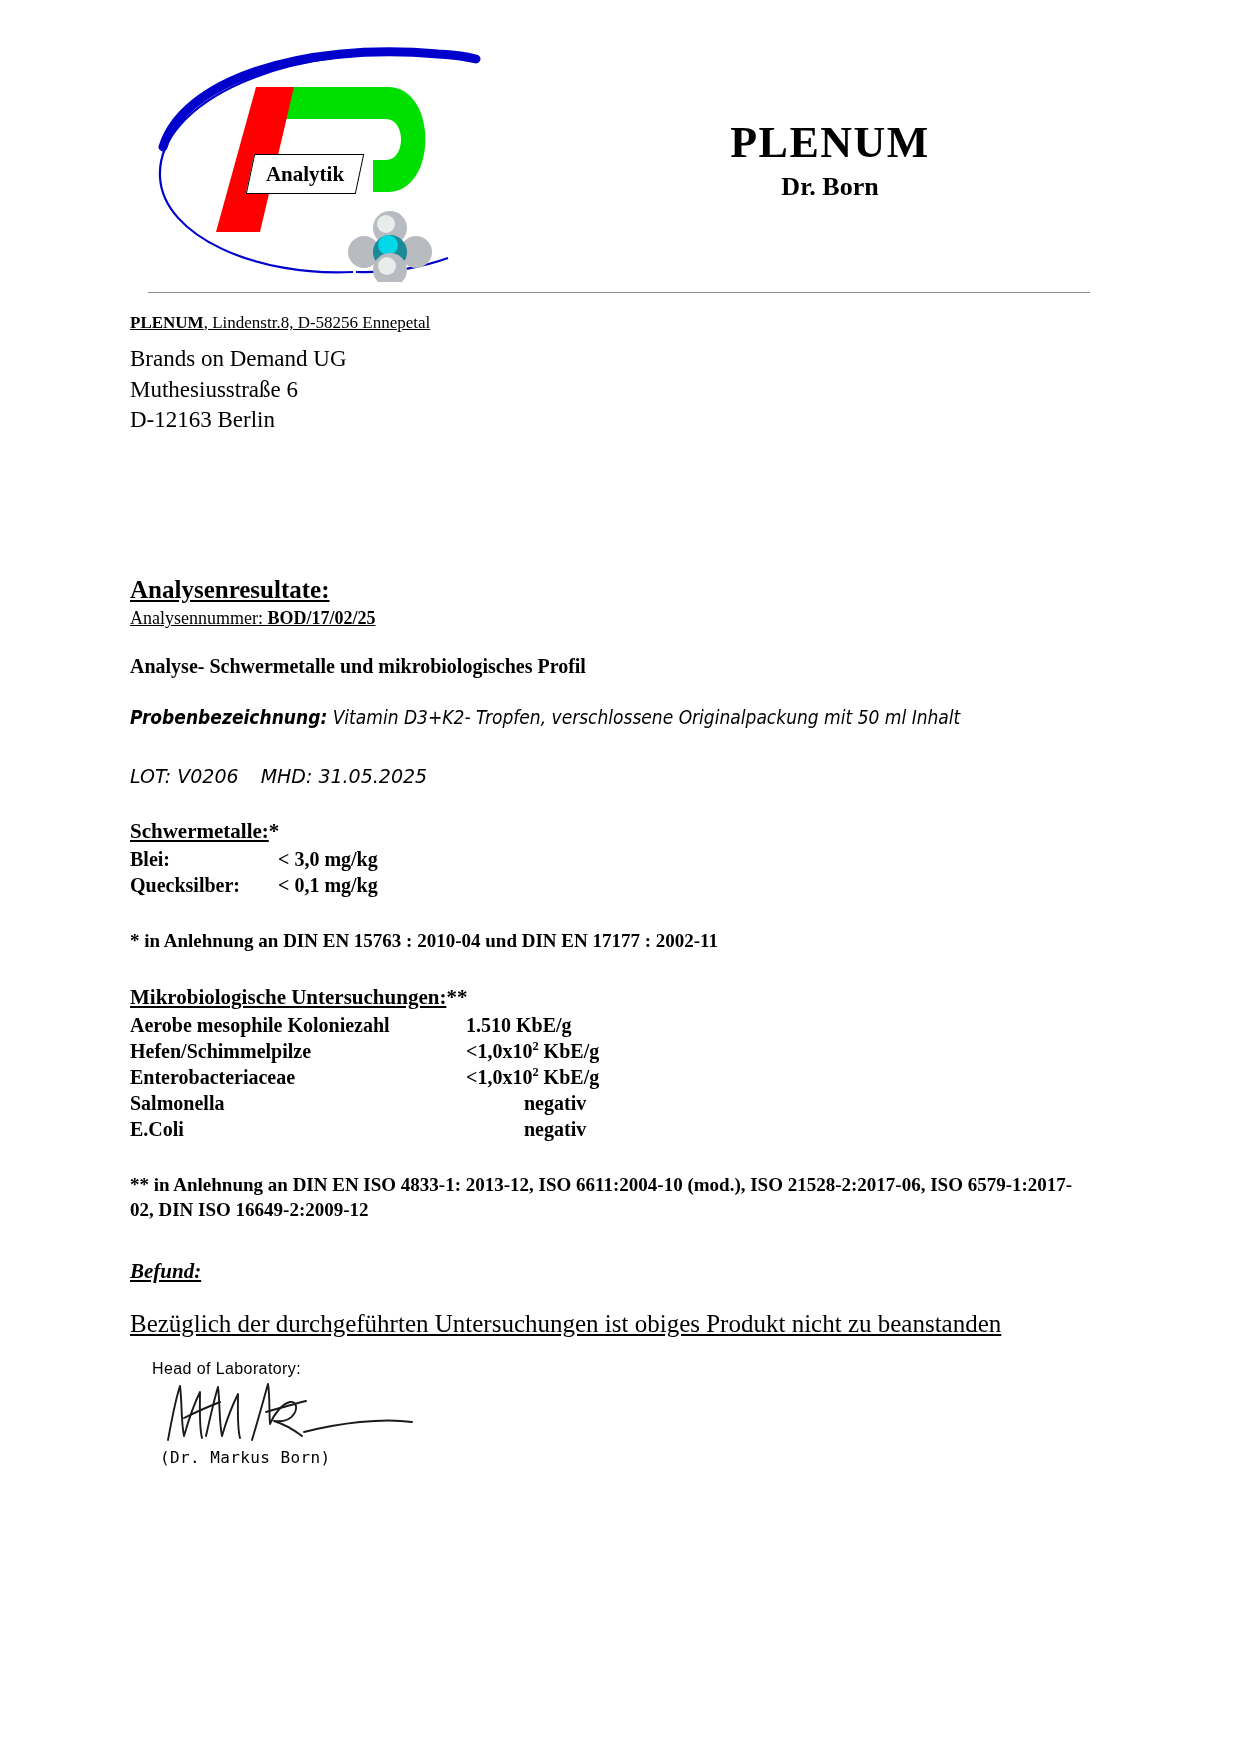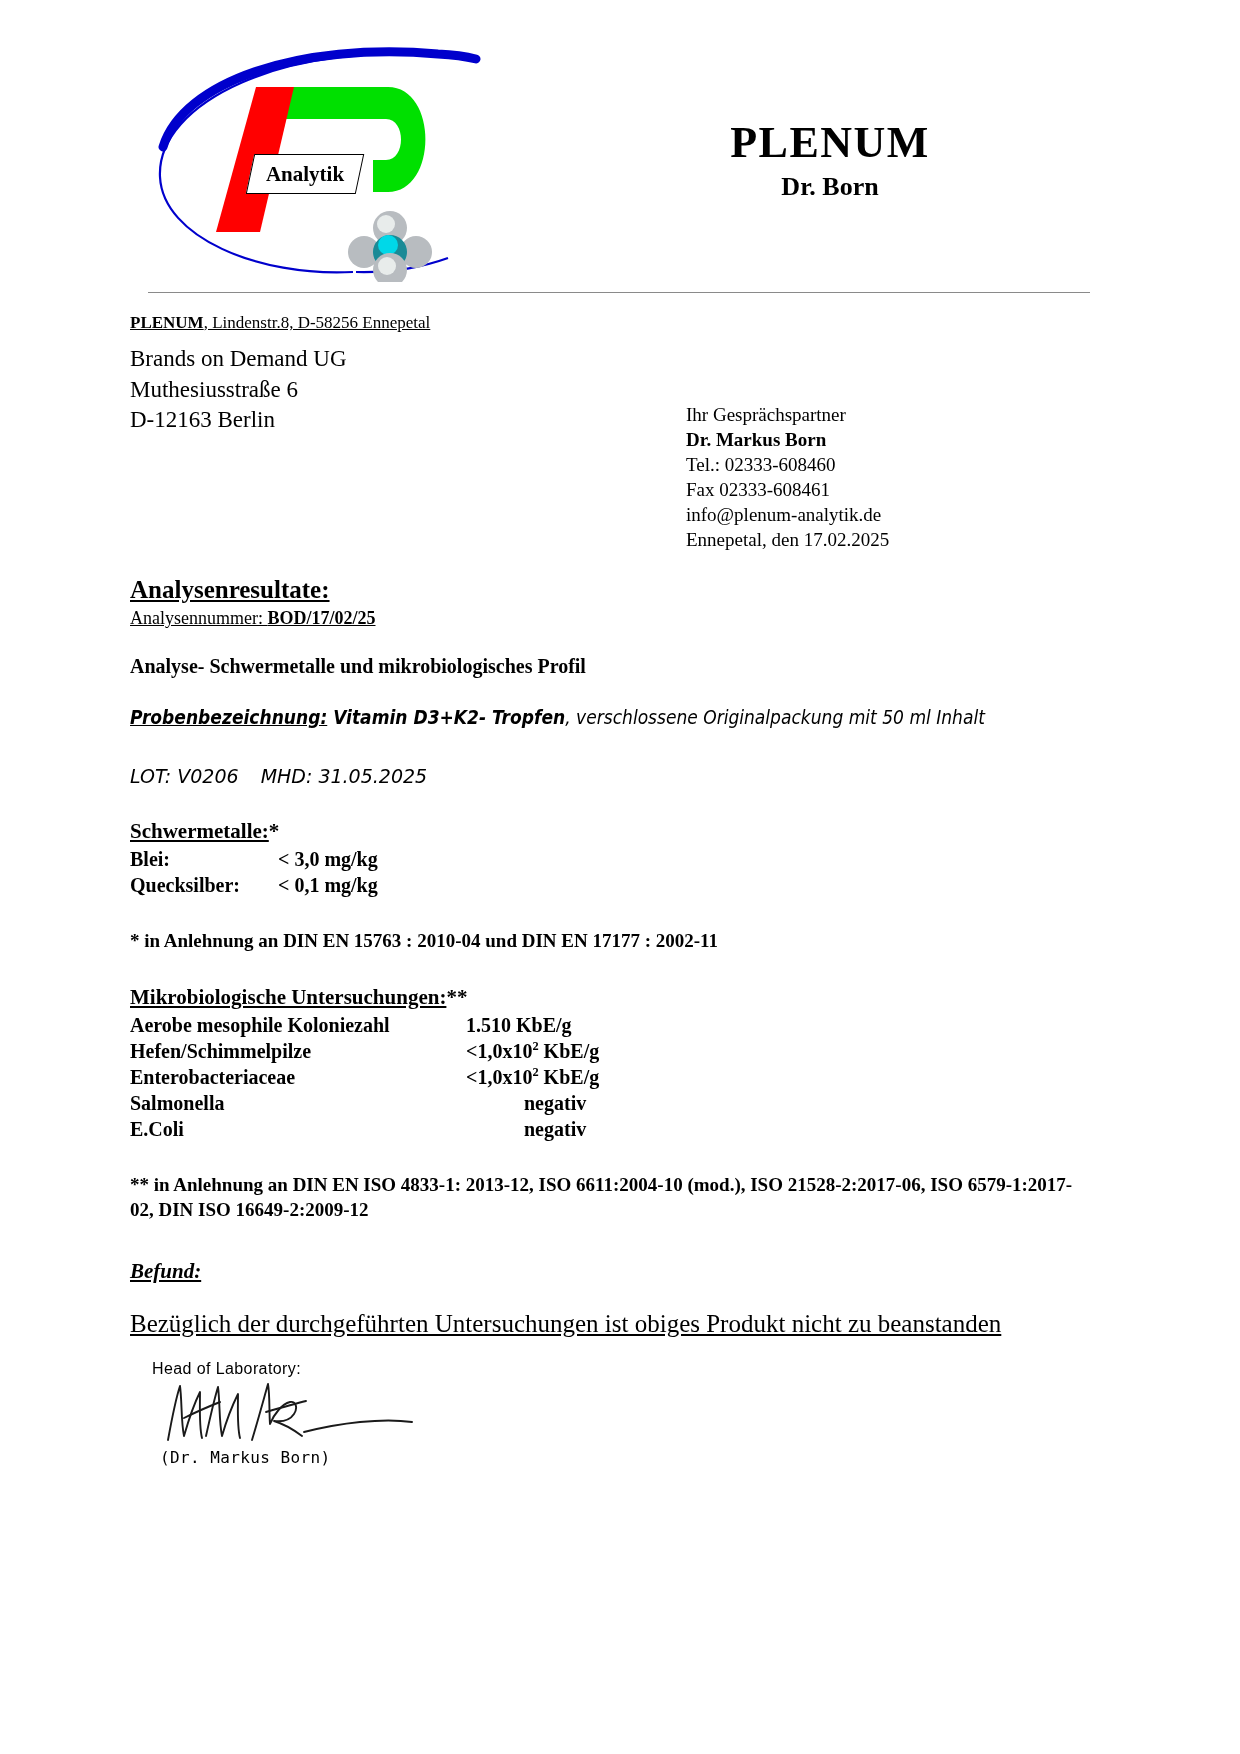--- a/index.html
+++ b/index.html
@@ -147,23 +147,22 @@
     font-family: "DejaVu Sans", "Liberation Sans", sans-serif;
     font-style: italic;
     font-size: 19px;
     line-height: 1.42;
     margin-top: 26px;
     width: 880px;
     font-stretch: condensed;
   }
   .sample .lbl {
     font-weight: bold;
-    text-decoration: underline;
-  }
-  .sample .prod { font-weight: bold; }
+  }
+  .sample .prod { font-weight: normal; }
 
   .lot {
     font-family: "DejaVu Sans", "Liberation Sans", sans-serif;
     font-style: italic;
     font-size: 19px;
     margin-top: 34px;
   }
   .lot .gap { display:inline-block; width: 22px; }
 
   
@@ -287,28 +286,20 @@
   <div class="return-line">
     <b>PLENUM</b><span>, Lindenstr.8, D-58256 Ennepetal</span>
   </div>
 
   <div class="recipient">
     <div>Brands on Demand UG</div>
     <div>Muthesiusstraße 6</div>
     <div>D-12163 Berlin</div>
   </div>
 
-  <div class="contact">
-    <div>Ihr Gesprächspartner</div>
-    <div class="strong">Dr. Markus Born</div>
-    <div>Tel.: 02333-608460</div>
-    <div>Fax  02333-608461</div>
-    <div>info@plenum-analytik.de</div>
-    <div>Ennepetal, den 17.02.2025</div>
-  </div>
 
   <div class="content">
 
     <div class="h-results">Analysenresultate:</div>
 
     <div class="analysis-no"><span>Analysennummer: </span><b>BOD/17/02/25</b></div>
 
     <div class="h-analysis">Analyse- Schwermetalle und mikrobiologisches Profil</div>
 
     <div class="sample"><span class="lbl">Probenbezeichnung:</span><span class="prod"> Vitamin D3+K2- Tropfen</span><span>, verschlossene Originalpackung mit 50 ml Inhalt</span></div>

